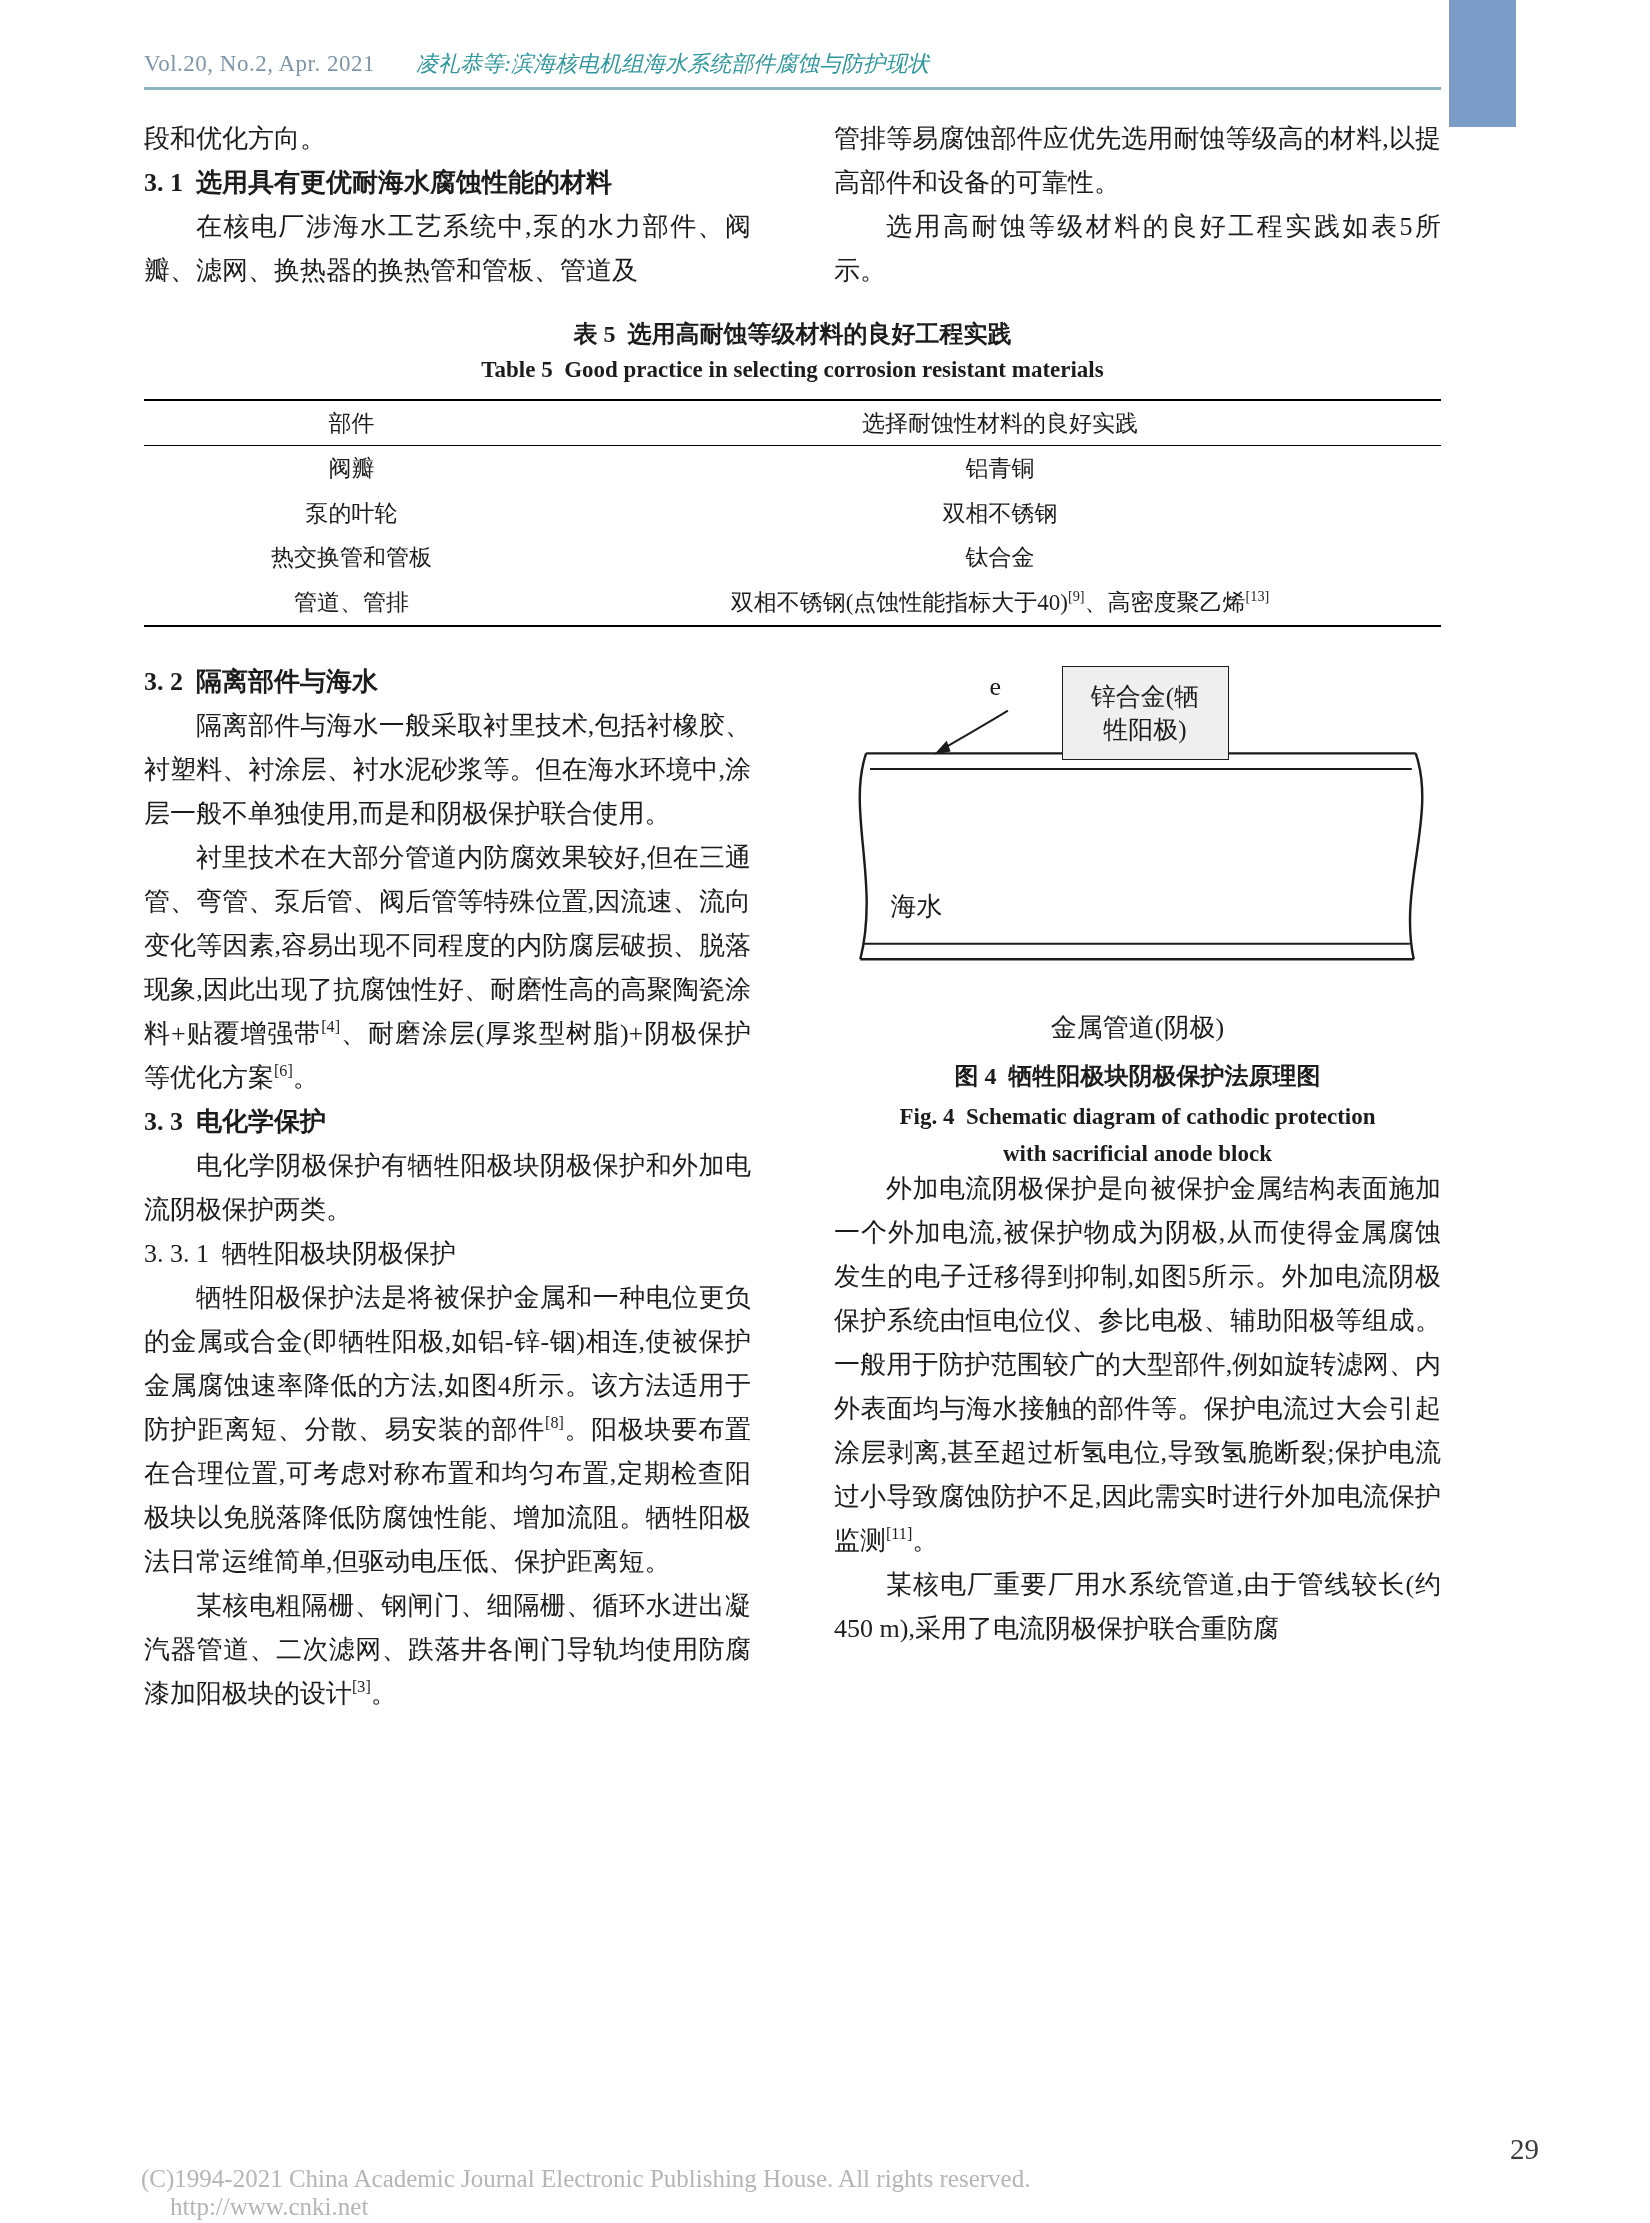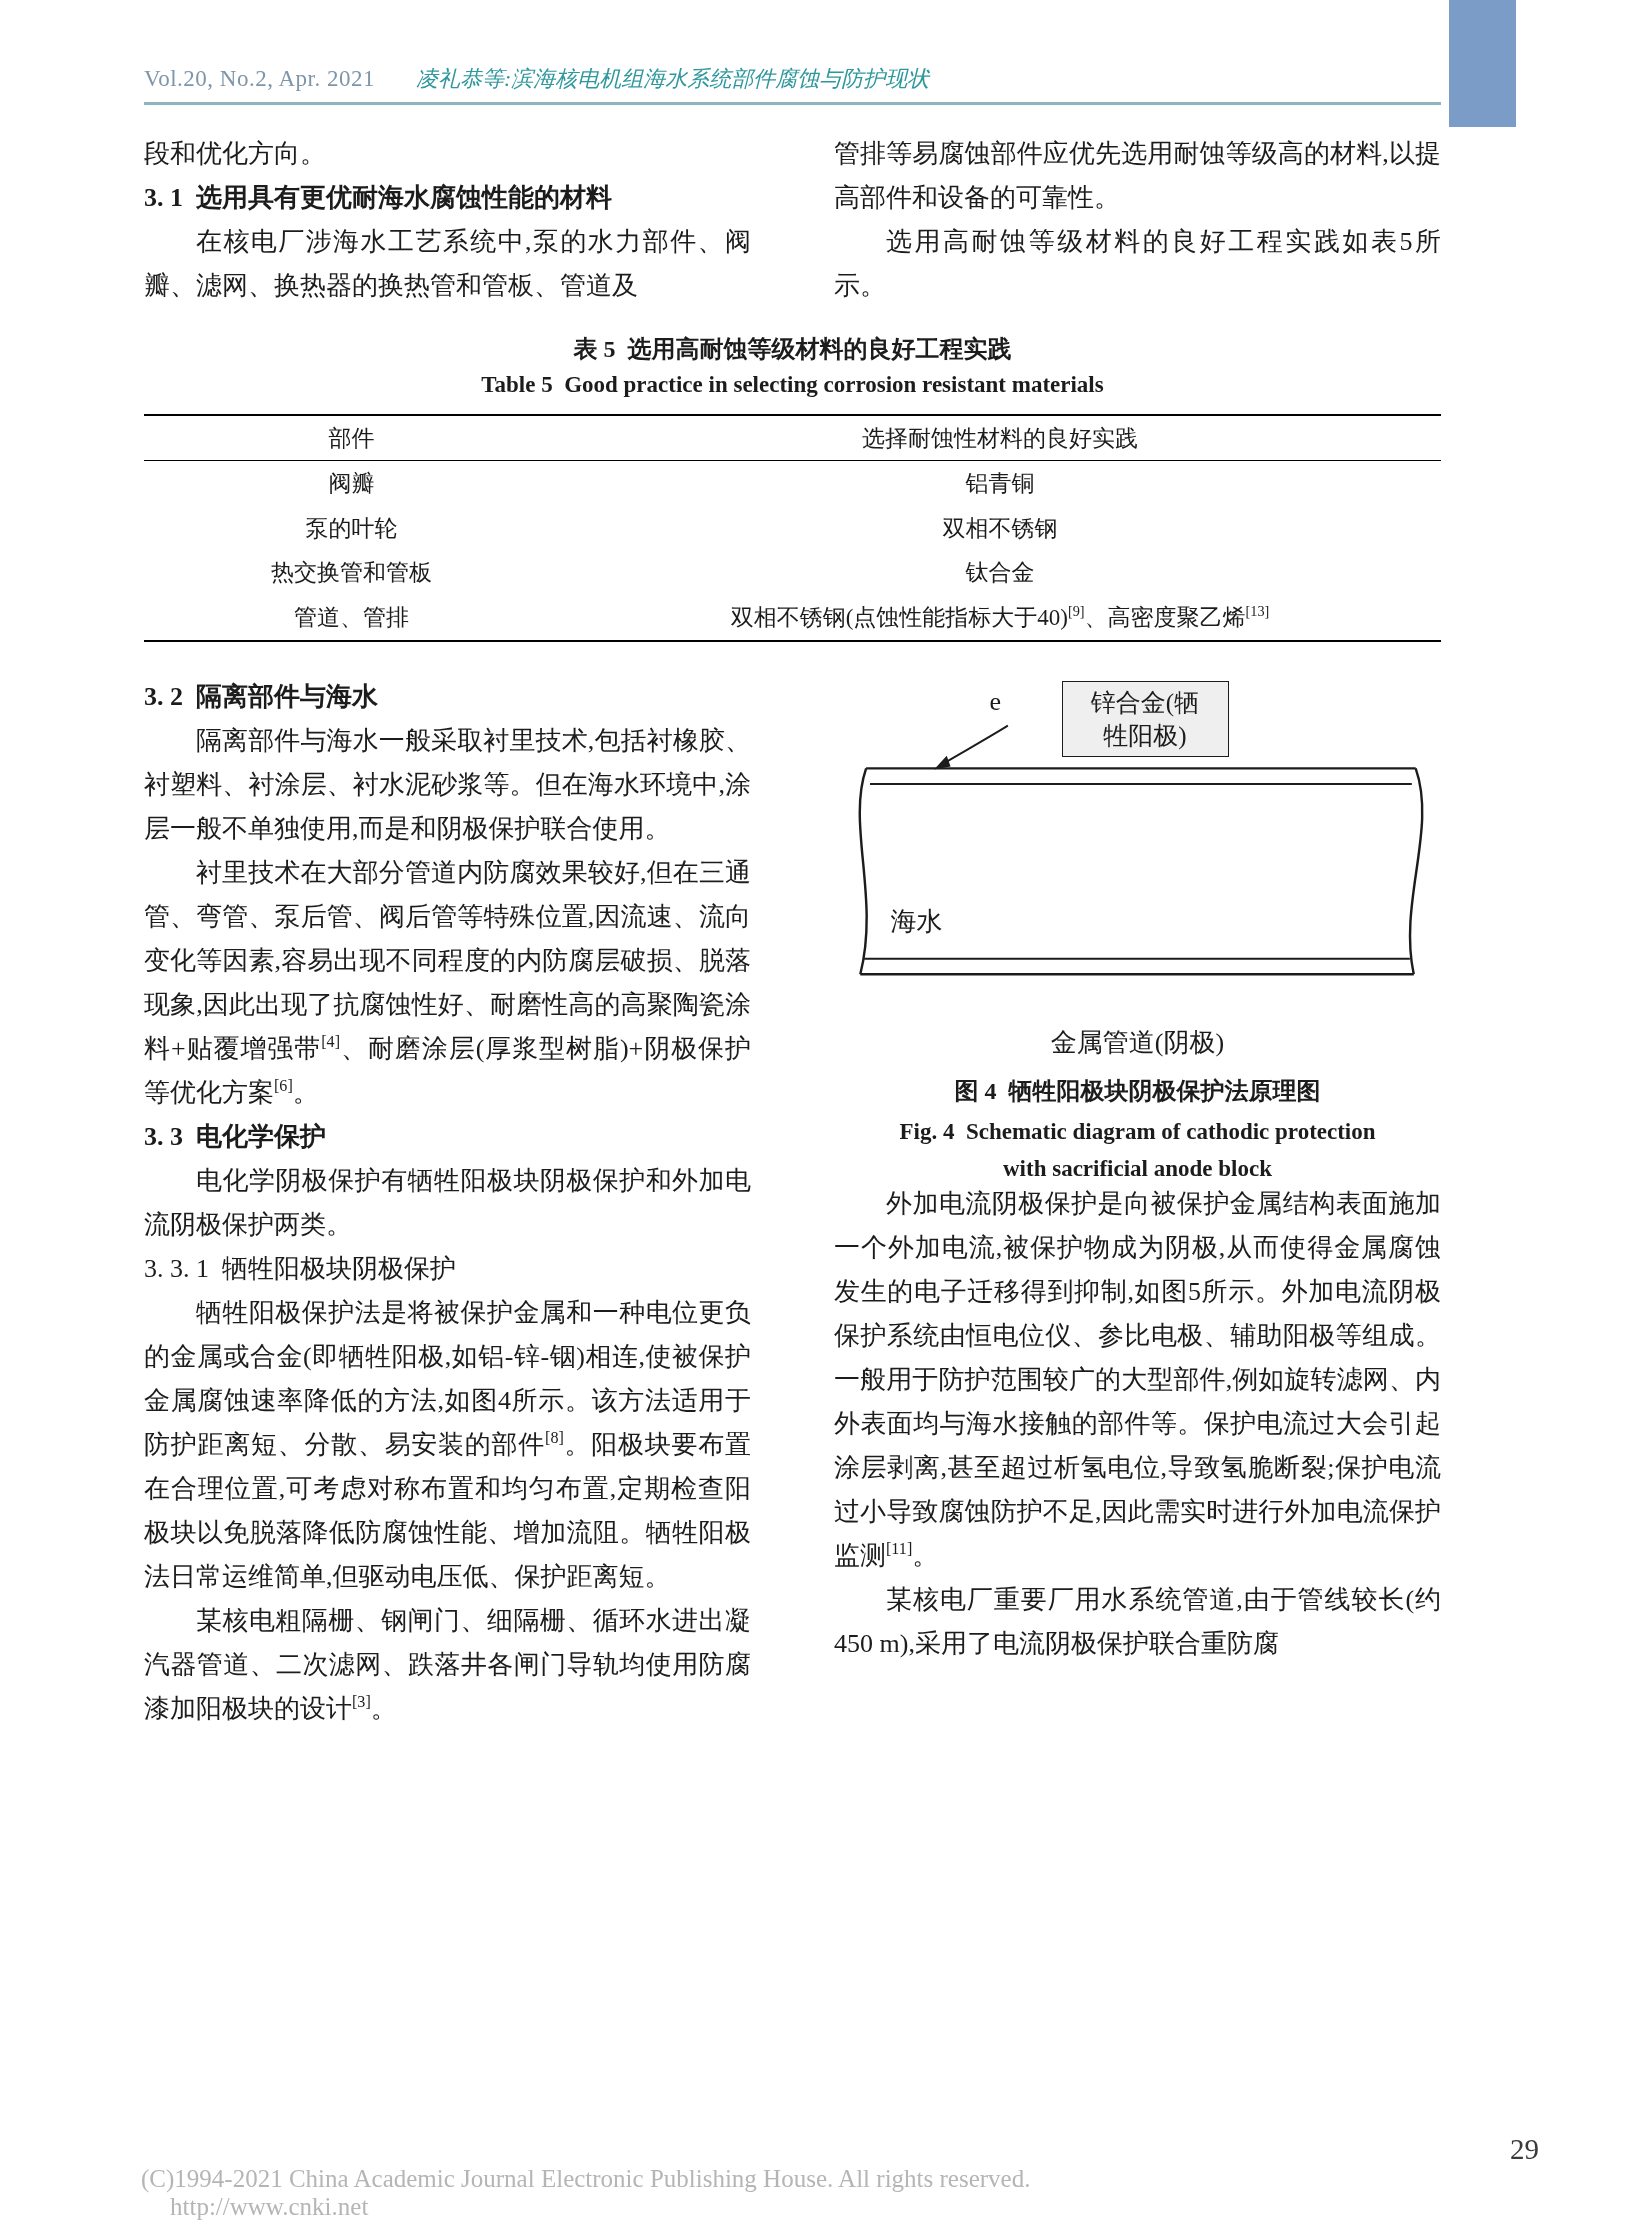--- a/index.html
+++ b/index.html
@@ -27,21 +27,21 @@
   .content {
     position: absolute;
     left: 144px;
     top: 0;
     width: 1297px;
   }
 
   .header-row {
     display: flex;
     align-items: flex-end;
-    padding-top: 64px;
+    padding-top: 49px;
     line-height: 29px;
   }
   .vol {
     font-size: 23px;
     color: #7f95a8;
     letter-spacing: 0.5px;
     white-space: pre;
   }
   .running-title {
     font-size: 22px;
@@ -119,21 +119,21 @@
     width: 602px;
     height: 340px;
     margin: 0 auto;
   }
   .fig-svg { position: absolute; left: 0; top: 0; }
   .anode-box {
     position: absolute;
     left: 225px;
     top: 1.9px;
     width: 167px;
-    height: 76px;
+    height: 94px;
     border: 1.9px solid #1c1c1c;
     background: #efefef;
     display: flex;
     align-items: center;
     justify-content: center;
     text-align: center;
     font-size: 25px;
     line-height: 33px;
     padding: 0 17px;
     box-sizing: border-box;

